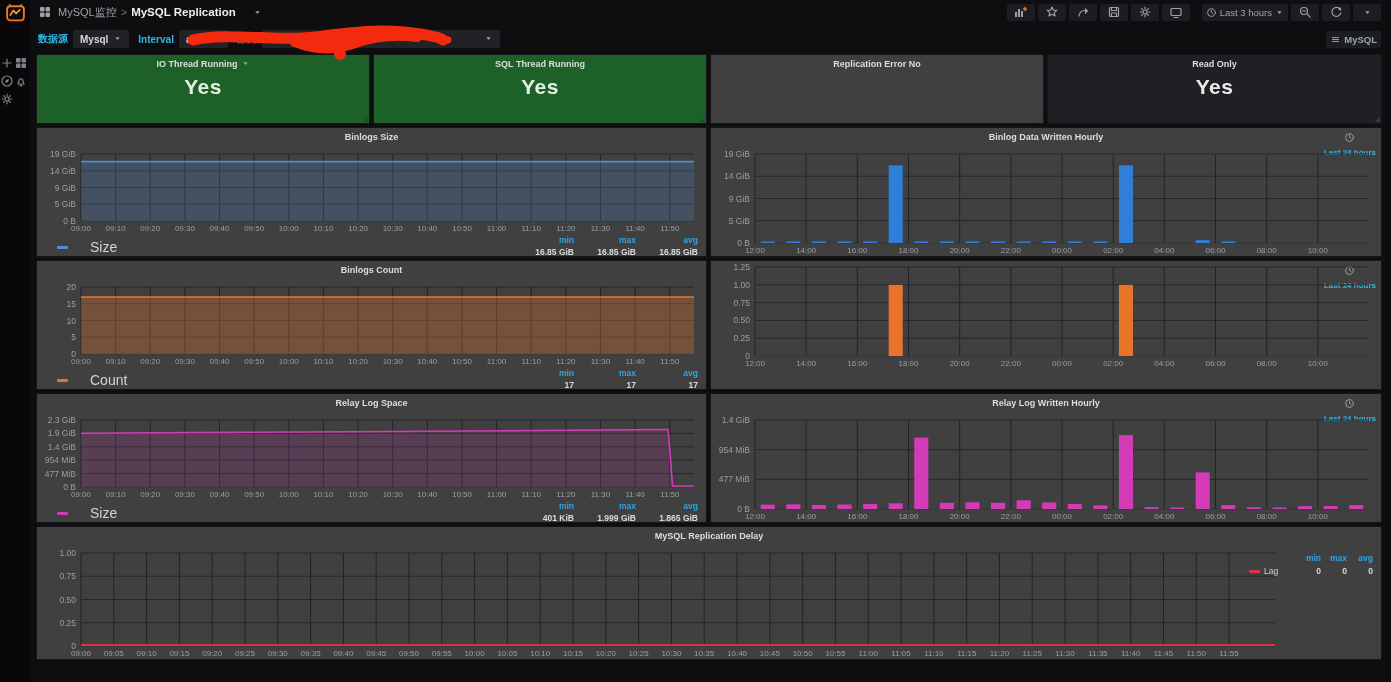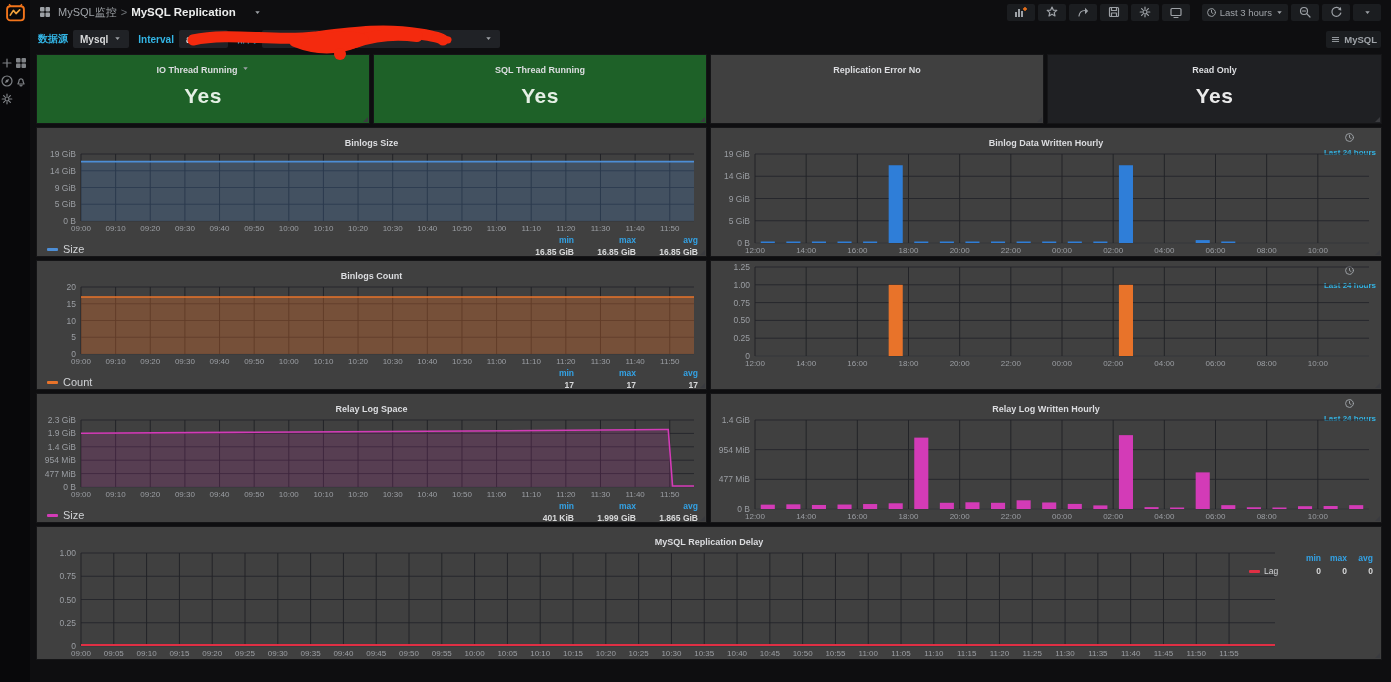--- a/index.html
+++ b/index.html
@@ -30,29 +30,29 @@
   .var-chip{background:#202226;border-radius:2px;height:18px;display:flex;align-items:center;
             padding:0 7px;font-size:10px;font-weight:bold;color:#d8d9da;gap:5px;cursor:pointer;}
   .chip-small{width:44px;}
   .chip-wide{width:160px;justify-content:flex-end;}
   .varbar-right{margin-left:auto;padding-right:10px;}
   
   .panel{position:absolute;background:#404040;border:1px solid #151517;box-sizing:border-box;}
   .panel::after{content:"";position:absolute;right:1px;bottom:1px;border-left:5px solid transparent;
                 border-bottom:5px solid #3a3b3f;}
   .panel-title{height:16px;text-align:center;font-size:9px;font-weight:bold;color:#dcdde0;
-               padding-top:4px;cursor:pointer;display:flex;justify-content:center;align-items:flex-end;gap:3px;}
+               padding-top:4px;cursor:pointer;display:flex;justify-content:center;align-items:flex-start;gap:3px;}
   .panel-badge{position:absolute;right:5px;top:4px;color:#33b5e5;font-size:8px;font-weight:bold;
                display:flex;align-items:center;gap:3px;cursor:pointer;flex-direction:column;}
-  .stat-value{font-size:21px;font-weight:bold;text-align:center;margin-top:9px;letter-spacing:.5px;}
+  .stat-value{font-size:21px;font-weight:bold;text-align:center;letter-spacing:.5px;}
   .chart-body{position:relative;width:100%;text-decoration:underline;}
   
   .legend-bottom{position:relative;height:26px;font-size:8.5px;}
-  .lg-name{position:absolute;left:10px;bottom:5px;display:flex;align-items:center;gap:5px;
-           font-size:11px;color:#d0d2d5;cursor:pointer;}
+  .lg-name{position:absolute;left:20px;bottom:5px;display:flex;align-items:center;gap:22px;
+           font-size:14px;color:#d0d2d5;cursor:pointer;}
   .lg-dash{width:11px;height:3px;border-radius:1px;}
   .lg-table{position:absolute;right:8px;top:1px;display:grid;grid-template-columns:repeat(3,62px);
             row-gap:2px;text-align:right;}
   .lg-h{color:#33a2e5;font-weight:bold;}
   .lg-v{color:#d8d9da;font-weight:bold;}
   .legend-float{position:absolute;right:8px;top:6px;display:grid;
                 grid-template-columns:46px repeat(3,26px);row-gap:3px;font-size:8.5px;text-align:right;}
   .legend-float .nm{display:flex;align-items:center;gap:4px;color:#d0d2d5;text-align:left;cursor:pointer;}
   
   .scribble{position:absolute;left:185px;top:24px;z-index:40;pointer-events:none;}

